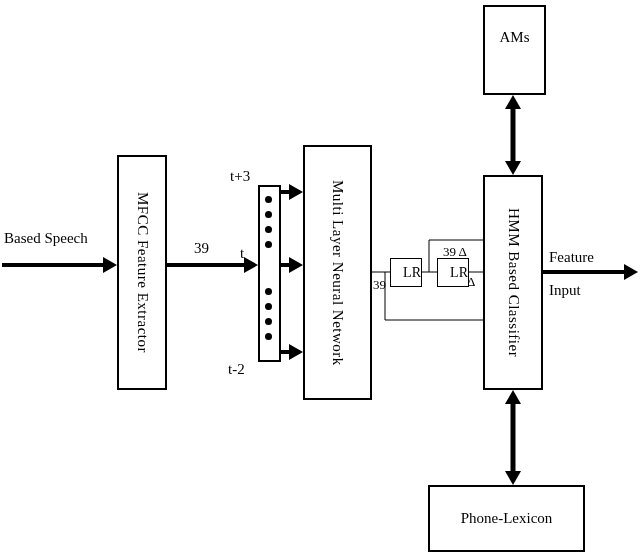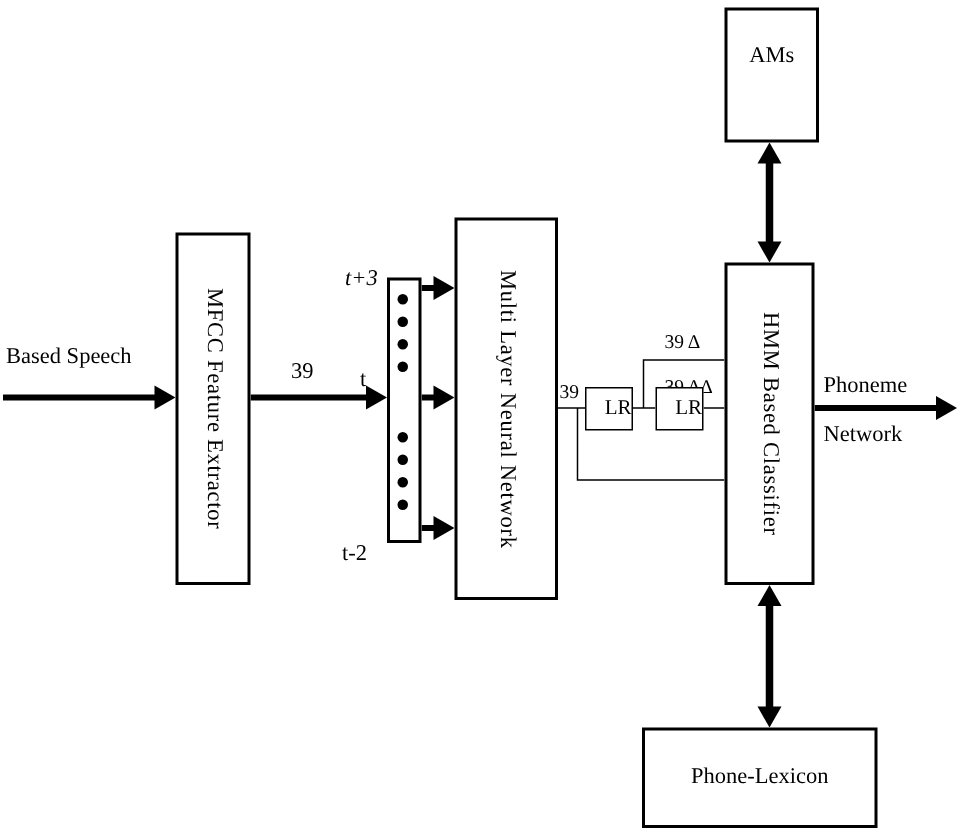--- a/index.html
+++ b/index.html
@@ -41,20 +41,21 @@
     font-size: 14px;
     justify-content: flex-end;
   }
   .label {
     position: absolute;
     font-size: 15px;
     white-space: nowrap;
   }
   .small-label {
     font-size: 13px;
+    margin-top: 24px;
   }
   .dots {
     position: absolute;
     display: flex;
     flex-direction: column;
     gap: 8px;
     align-items: center;
   }
   .dot {
     width: 7px;
@@ -98,28 +99,28 @@
     <line x1="513" y1="402" x2="513" y2="473" stroke="#000" stroke-width="5"></line>
     <polygon points="505,404 513,390 521,404" fill="#000"></polygon>
     <polygon points="505,471 513,485 521,471" fill="#000"></polygon>
 
     <line x1="543" y1="272" x2="626" y2="272" stroke="#000" stroke-width="4"></line>
     <polygon points="624,264 638,272 624,280" fill="#000"></polygon>
   </svg>
 
   <div class="label" style="left:4px; top:230px;">Based Speech</div>
   <div class="label" style="left:194px; top:240px;">39</div>
-  <div class="label" style="left:230px; top:178px;font-style:italic;">t+3</div>
+  <div class="label" style="left:230px; top:168px;">t+3</div>
   <div class="label" style="left:240px; top:245px;">t</div>
   <div class="label" style="left:228px; top:361px;">t-2</div>
   <div class="label small-label" style="left:373px; top:253px;">39</div>
   <div class="label small-label" style="left:443px; top:220px;">39 Δ</div>
   <div class="label small-label" style="left:443px; top:250px;">39 ΔΔ</div>
-  <div class="label" style="left:549px; top:249px;">Phoneme</div>
-  <div class="label" style="left:549px; top:282px;">Network</div>
+  <div class="label" style="left:549px; top:249px;">Feature</div>
+  <div class="label" style="left:549px; top:282px;">Input</div>
 
   <div class="box vbox" style="left:117px; top:155px; width:50px; height:235px;">
     <span>MFCC Feature Extractor</span>
   </div>
 
   <div class="box" style="left:258px; top:185px; width:23px; height:177px;"></div>
   <div class="dots" style="left:265px; top:196px;">
     <span class="dot"></span>
     <span class="dot"></span>
     <span class="dot"></span>

